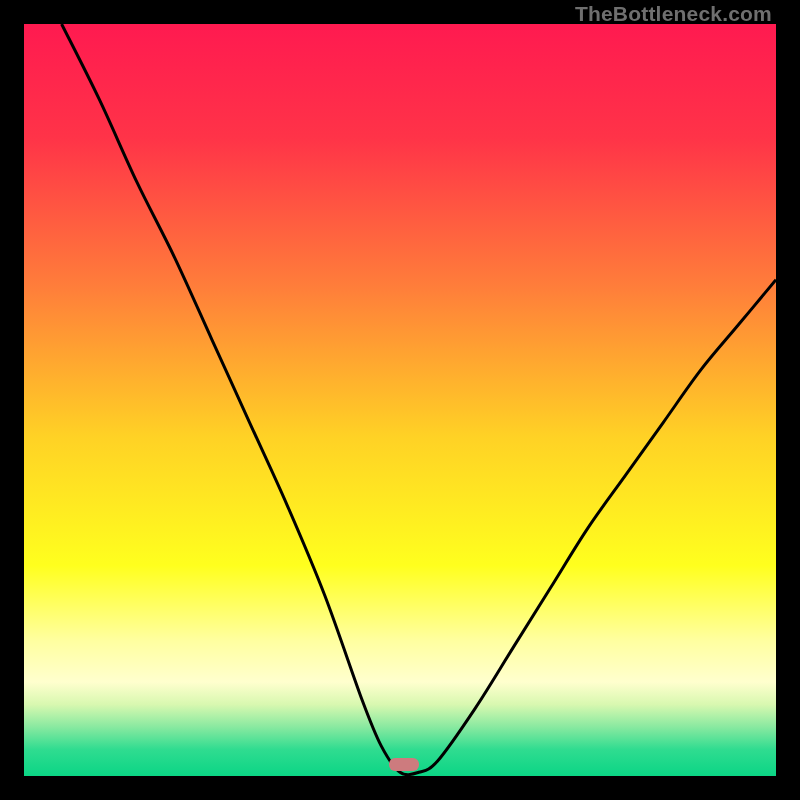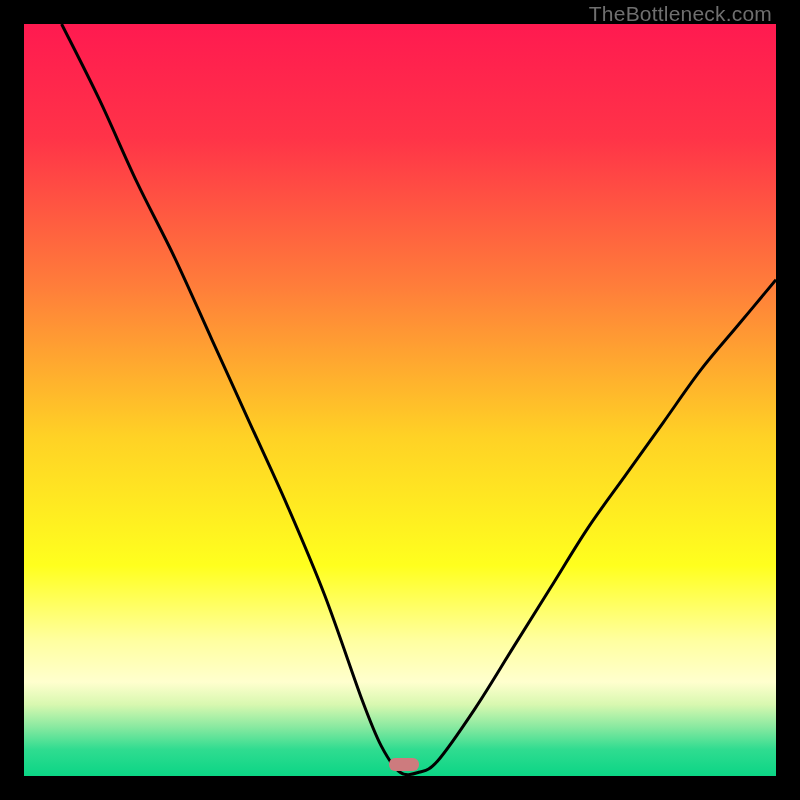--- a/index.html
+++ b/index.html
@@ -26,21 +26,21 @@
     width: 752px;
     height: 752px;
   }
   .watermark {
     position: absolute;
     top: 2px;
     right: 28px;
     color: #6f6f6f;
     font-size: 21px;
     letter-spacing: 0.2px;
-    font-weight: 400;
+    font-weight: 700;
   }
   .marker {
     position: absolute;
     width: 30px;
     height: 13px;
     border-radius: 6px;
     background: #cd7b7e;
   }
 </style>
 </head>

